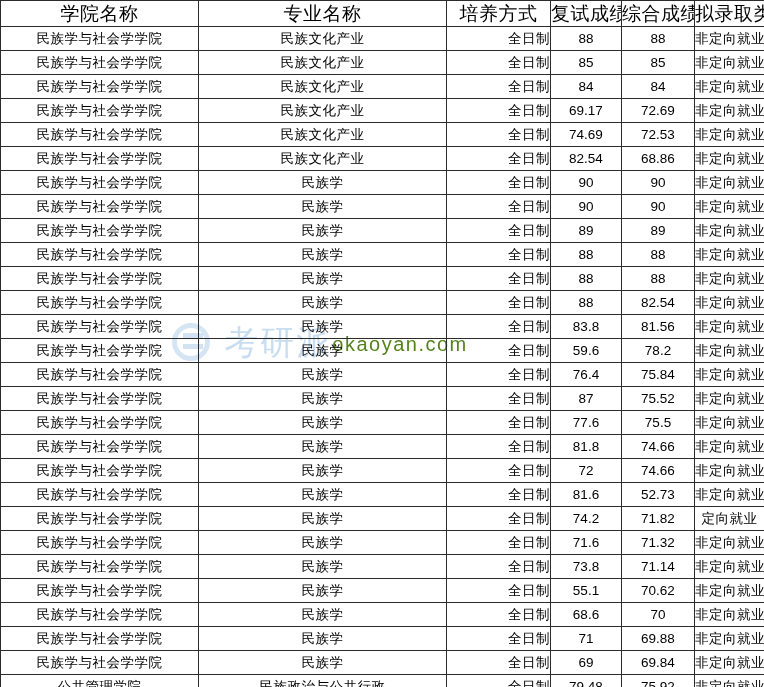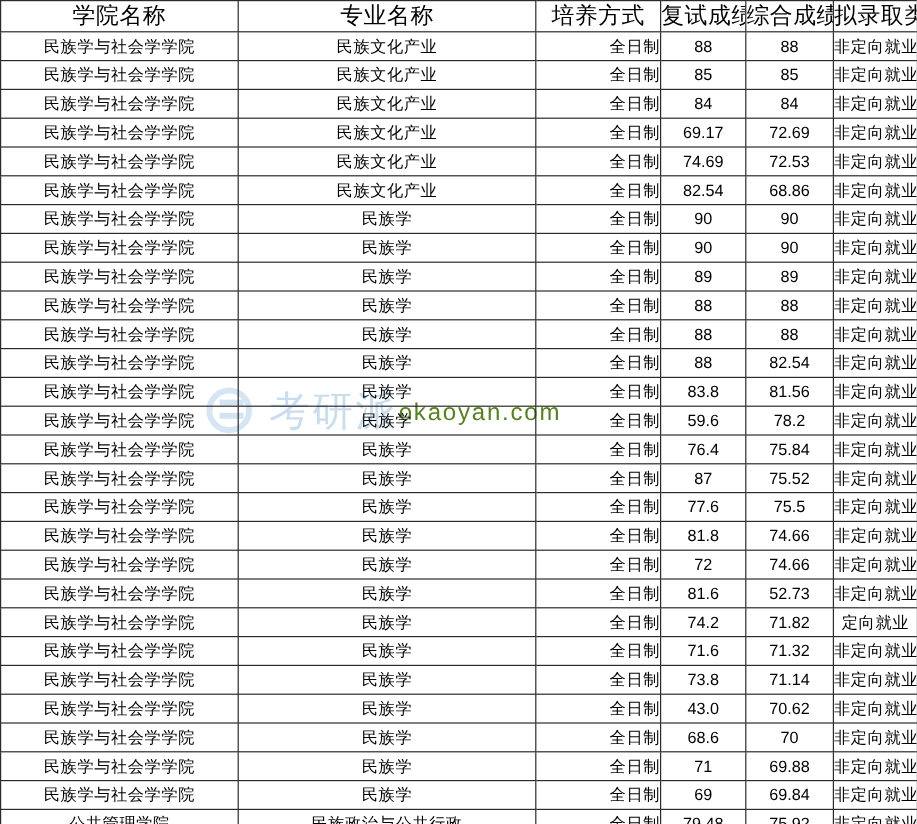--- a/index.html
+++ b/index.html
@@ -353,21 +353,21 @@
           <td class="major">民族学</td>
           <td class="mode">全日制</td>
           <td class="num">73.8</td>
           <td class="num">71.14</td>
           <td class="type">非定向就业</td>
         </tr>
         <tr>
           <td class="college">民族学与社会学学院</td>
           <td class="major">民族学</td>
           <td class="mode">全日制</td>
-          <td class="num">43.0</td>
+          <td class="num">55.1</td>
           <td class="num">70.62</td>
           <td class="type">非定向就业</td>
         </tr>
         <tr>
           <td class="college">民族学与社会学学院</td>
           <td class="major">民族学</td>
           <td class="mode">全日制</td>
           <td class="num">68.6</td>
           <td class="num">70</td>
           <td class="type">非定向就业</td>

